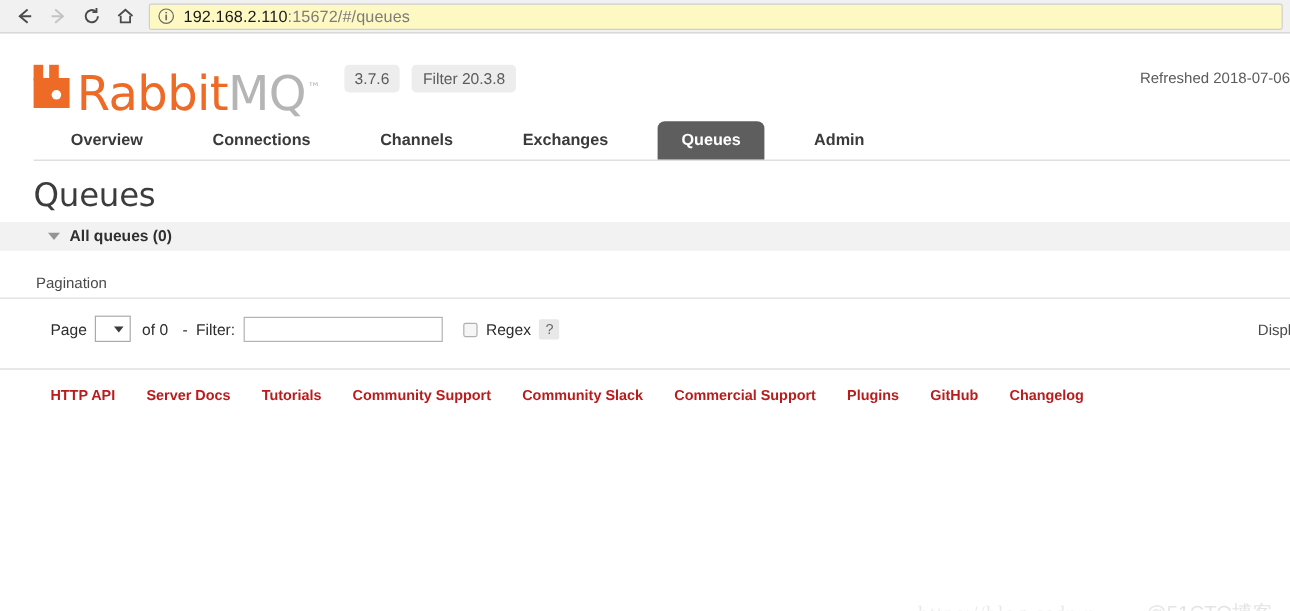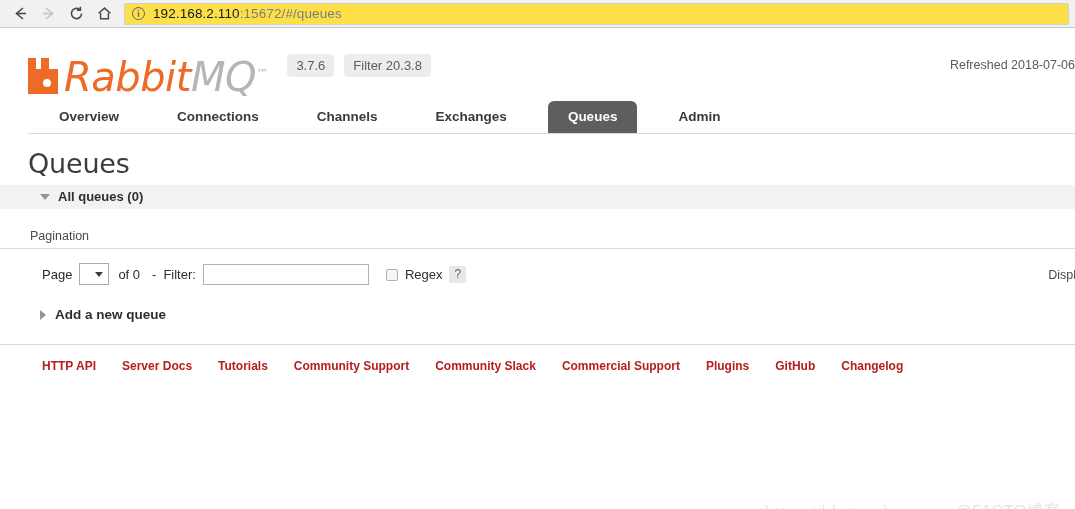--- a/index.html
+++ b/index.html
@@ -27,21 +27,21 @@
     display: flex; align-items: center; justify-content: center;
     color: #5a5a5a;
     flex: 0 0 auto;
   }
   .nav-btn.disabled { color: #c3c3c3; }
   .nav-btn svg { display: block; }
   .url-box {
     flex: 1 1 auto;
     height: 22px;
     margin-left: 6px;
-    background: #fde047;
+    background: #fef9c3;
     border: 1px solid #cfcfcf;
     border-radius: 2px;
     display: flex;
     align-items: center;
     padding: 0 6px;
     overflow: hidden;
   }
   .info-icon {
     width: 15px; height: 15px;
     flex: 0 0 auto;
@@ -68,22 +68,20 @@
   
   .top {
     display: flex;
     align-items: flex-start;
     padding-top: 26px;
     position: relative;
     height: 74px;
   }
   .logo-row {
     display: flex;
-    align-items: flex-end;
-    font-style: italic;
   }
   .logo-mark {
     width: 34px; height: 36px;
     position: relative;
     margin-right: 2px;
     margin-bottom: 3px;
   }
   .logo-mark .ear-l, .logo-mark .ear-r {
     position: absolute; top: 0;
     width: 8px; height: 13px;
@@ -415,24 +413,20 @@
         <span class="dash-filter">-</span>
         <span class="dash-filter">Filter:</span>
         <div class="filter-input"></div>
         <div class="chk"></div>
         <span class="regex-lbl">Regex</span>
         <span class="qmark">?</span>
         <span class="displ">Displ</span>
       </div>
 
 
-      <div class="add-queue">
-        <span class="tri-right"></span>
-        <span>Add a new queue</span>
-      </div>
 
       <div class="footer-sep"></div>
       <div class="footer-links">
         <a href="#">HTTP API</a>
         <a href="#">Server Docs</a>
         <a href="#">Tutorials</a>
         <a href="#">Community Support</a>
         <a href="#">Community Slack</a>
         <a href="#">Commercial Support</a>
         <a href="#">Plugins</a>

